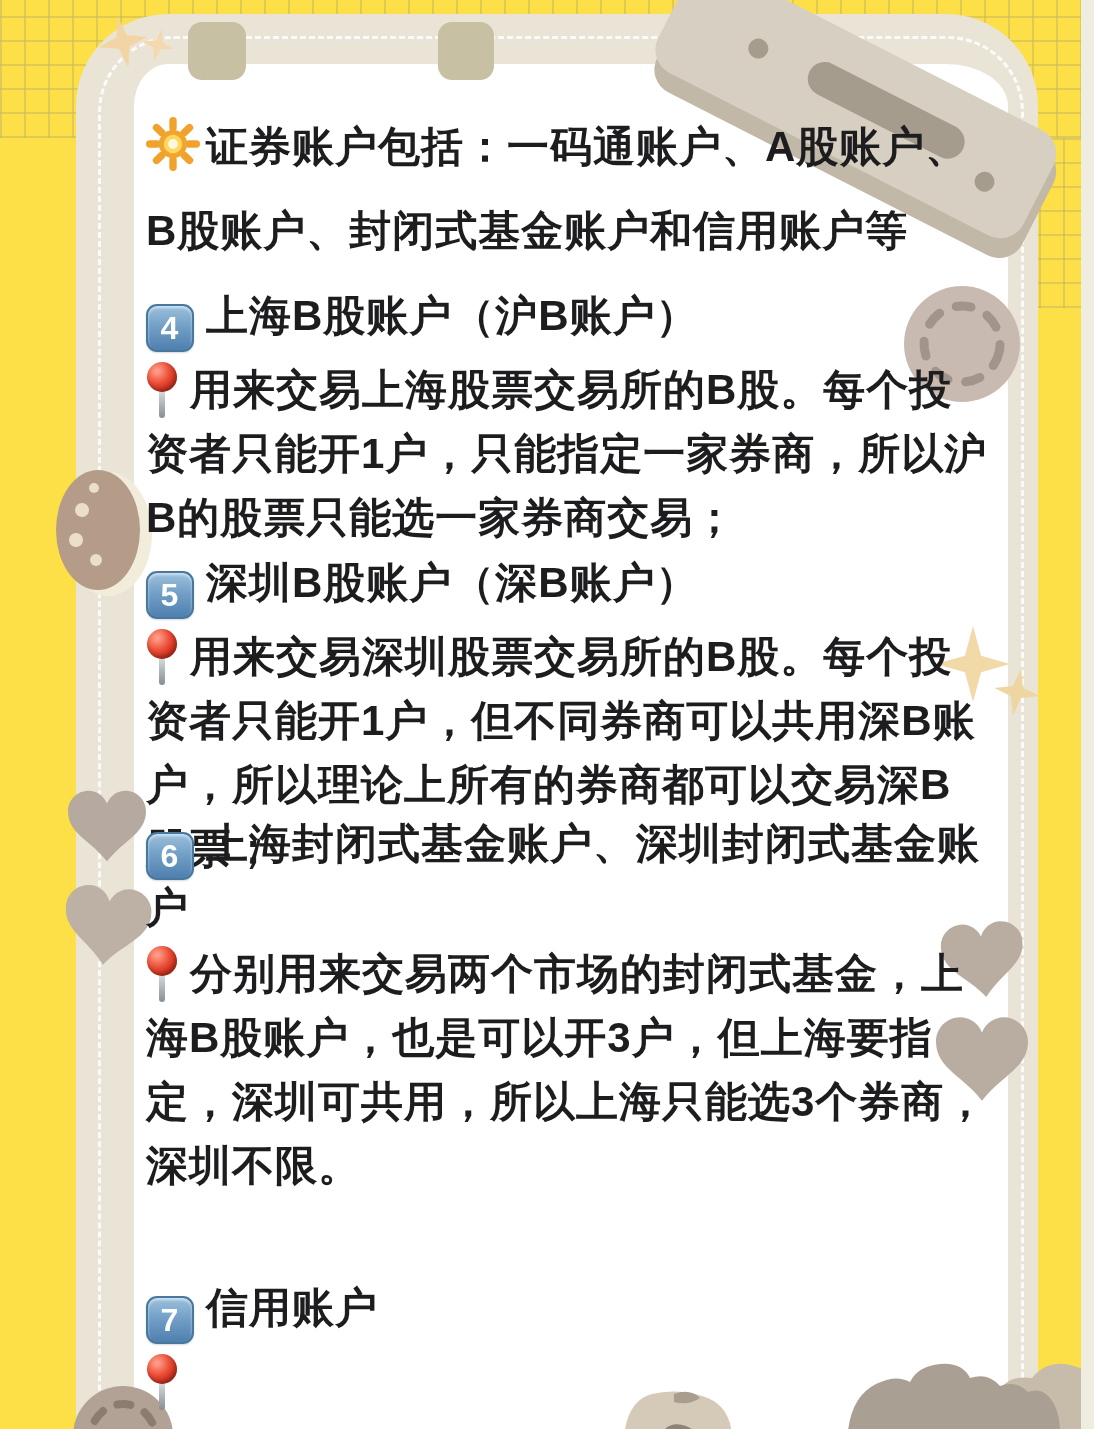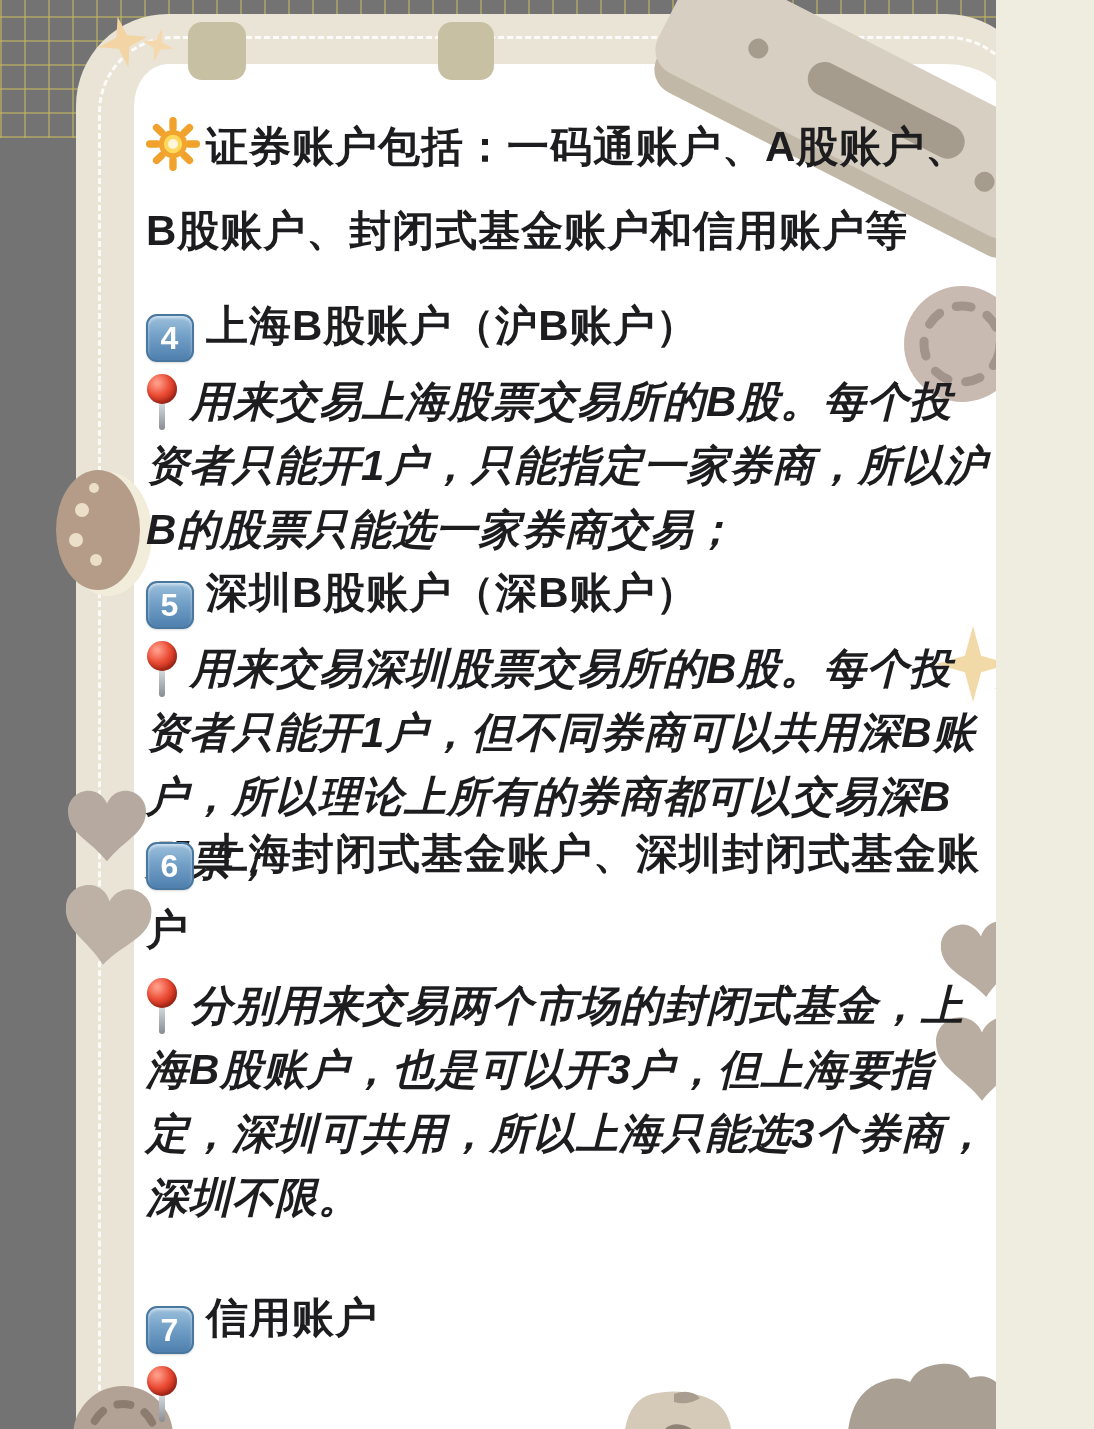--- a/index.html
+++ b/index.html
@@ -1,18 +1,18 @@
 <!DOCTYPE html>
 <html><head>
 <meta charset="utf-8">
 <style>
   html,body{margin:0;padding:0;background:#efece0;}
   .canvas{
-    position:relative; width:996px; height:1429px; overflow:hidden;
-    background:#737373;
+    position:relative; width:1081px; height:1429px; overflow:hidden;
+    background:#fde047;
     font-family:"Liberation Sans","DejaVu Sans",sans-serif;
   }
   
   .grid{
     position:absolute; z-index:0;
     background-image:
       repeating-linear-gradient(0deg, rgba(199,184,94,.55) 0 2px, transparent 2px 24px),
       repeating-linear-gradient(90deg, rgba(199,184,94,.55) 0 2px, transparent 2px 24px);
   }
   .grid-top{ left:0; top:0; width:1094px; height:138px; }
@@ -48,22 +48,22 @@
   .star-tl-big{ left:98px; top:16px; width:50px; height:52px; background:#f3d5a5; transform:rotate(-12deg); }
   .star-tl-small{ left:142px; top:28px; width:32px; height:34px; background:#f5d9ae; transform:rotate(14deg); }
   .star-r-big{ left:936px; top:626px; width:74px; height:76px; background:#f2d9a8; }
   .star-r-small{ left:994px; top:668px; width:46px; height:48px; background:#eed5a2; transform:rotate(10deg); }
 
   .deco{ position:absolute; z-index:2; }
   .content{ position:absolute; inset:0; z-index:3; color:#1d1d1f; font-weight:700; }
   .intro{ position:absolute; left:146px; top:110px; width:848px; margin:0; font-size:42px; line-height:74px; letter-spacing:1px; }
   .section{ position:absolute; left:146px; width:848px; }
   .s4{ top:288px; } .s5{ top:555px; } .s6{ top:816px; } .s7{ top:1280px; }
-  .sec-header{ margin:0; font-size:42px; line-height:76px; letter-spacing:1px; }
-  .sec-body{ margin:6px 0 0 0; font-size:42px; line-height:64px; letter-spacing:1px;font-style:italic; }
+  .sec-header{ margin:0; font-size:42px; line-height:56px; letter-spacing:1px; }
+  .sec-body{ margin:6px 0 0 0; font-size:42px; line-height:64px; letter-spacing:1px; }
 
   .keycap{
     display:inline-flex; width:48px; height:48px; box-sizing:border-box;
     align-items:center; justify-content:center;
     background:linear-gradient(180deg,#9cc0dc,#6f9dc5 50%,#4e7fae);
     border:2px solid #48779f; border-radius:11px;
     color:#ffffff; font-size:32px; font-weight:700;
     vertical-align:-9px; margin-right:12px;
     box-shadow:inset 0 2px 3px rgba(255,255,255,.55), 0 1px 2px rgba(0,0,0,.15);
   }

